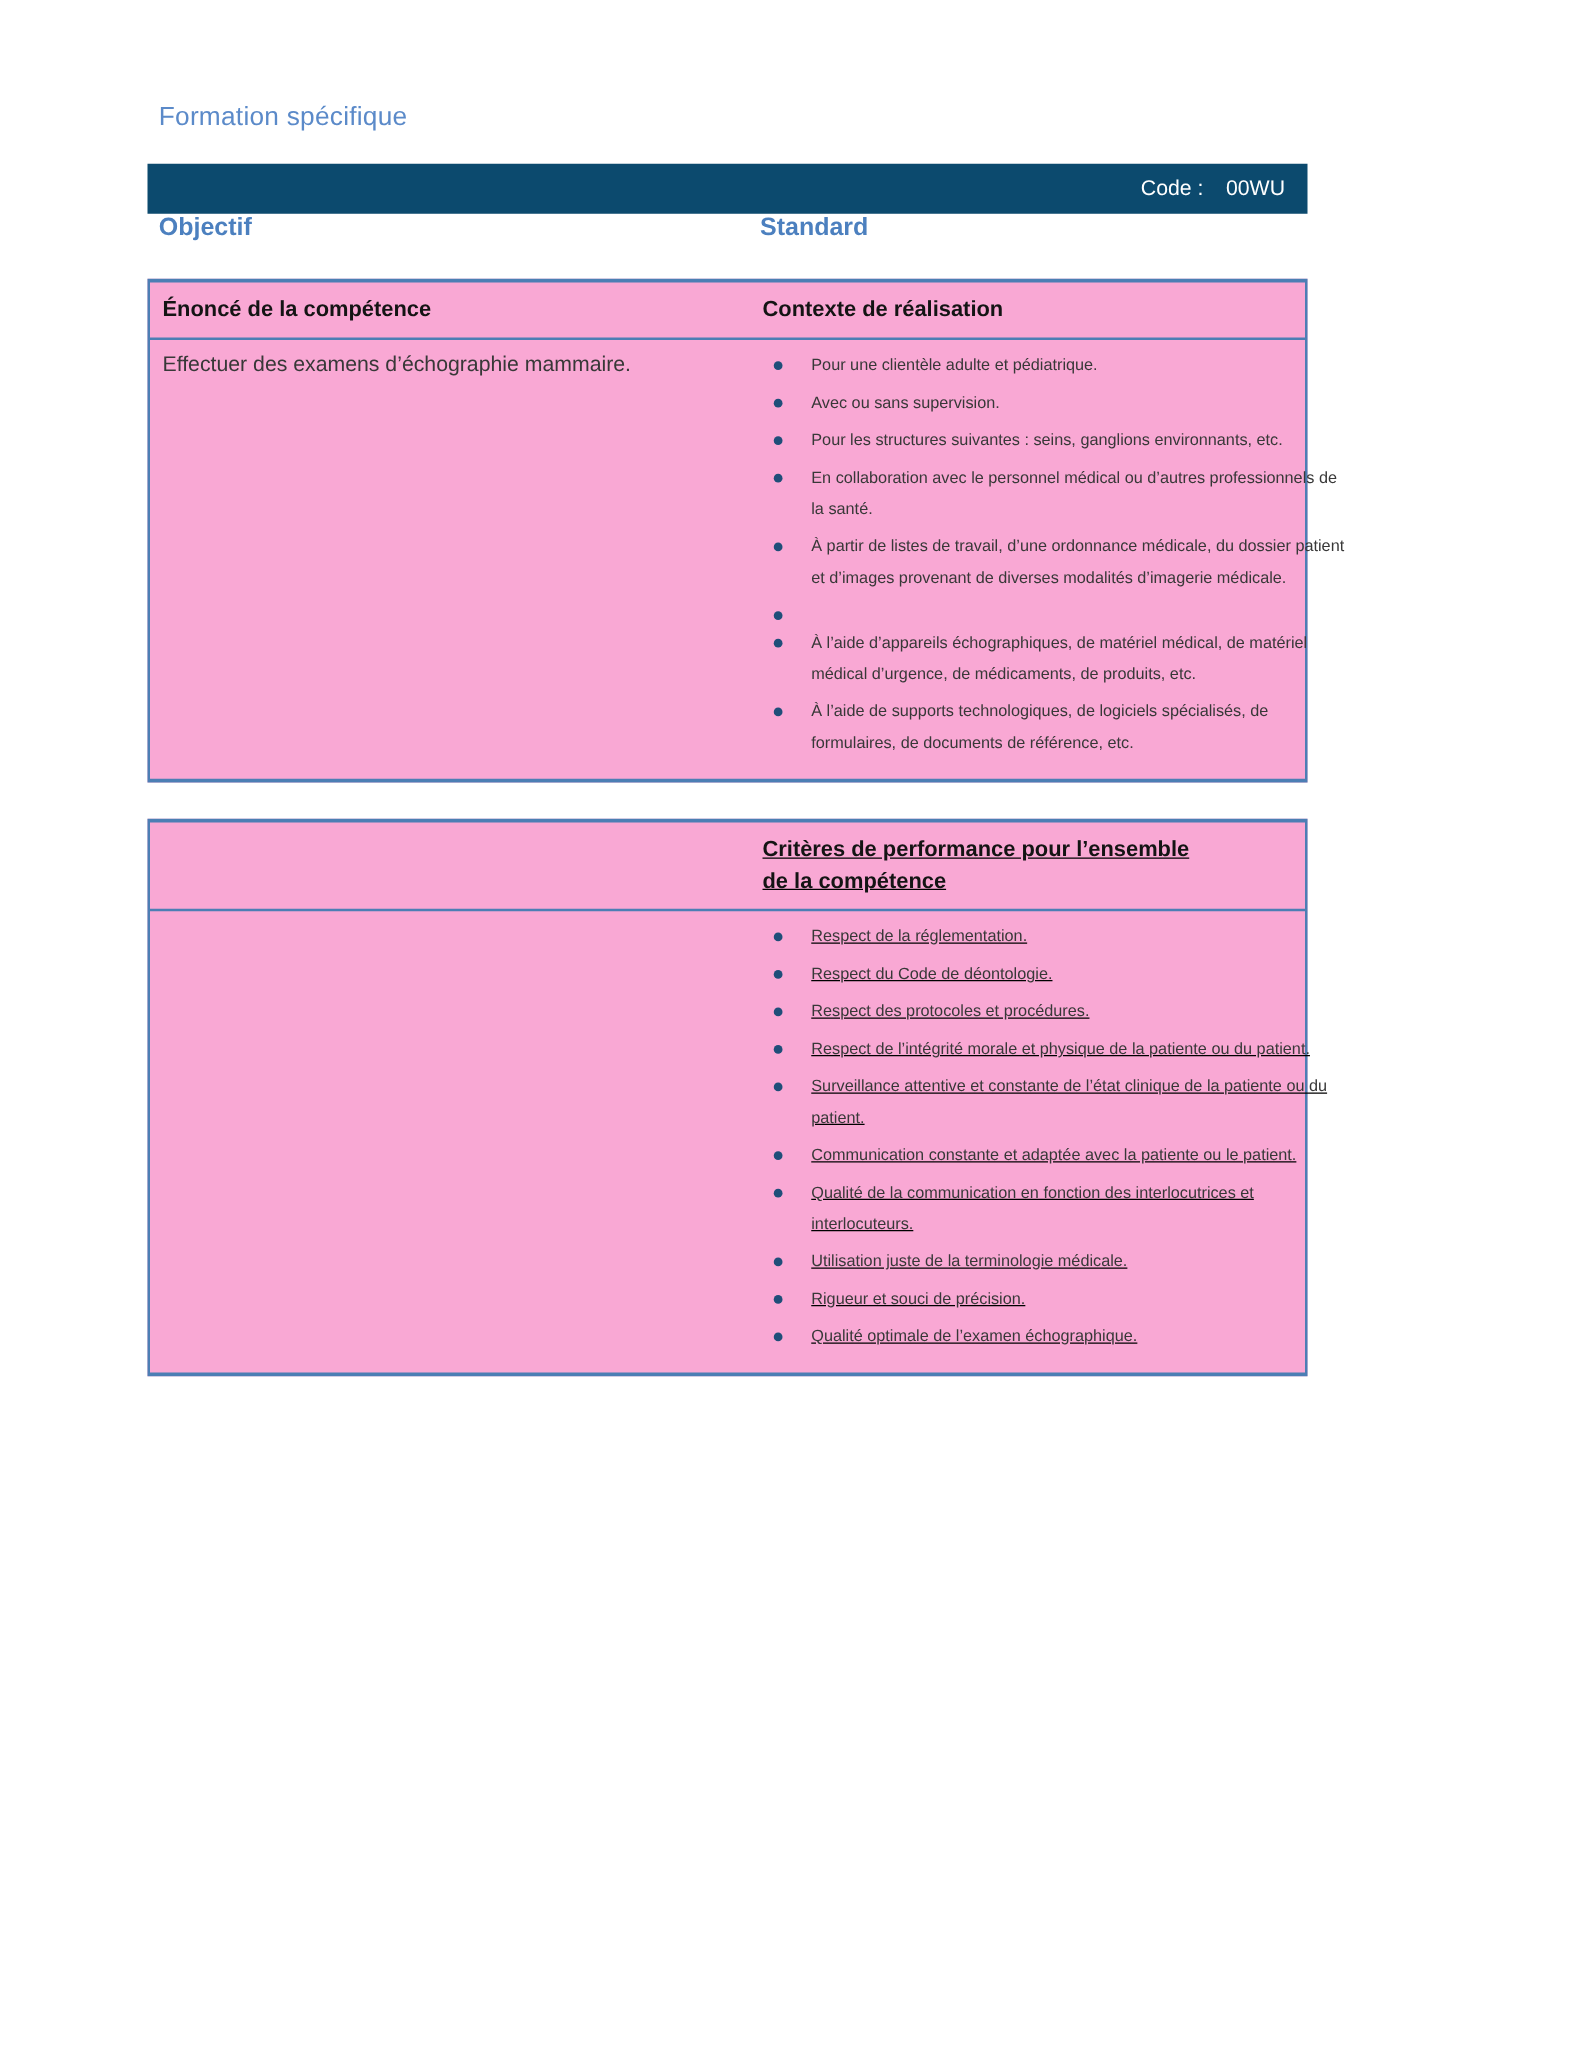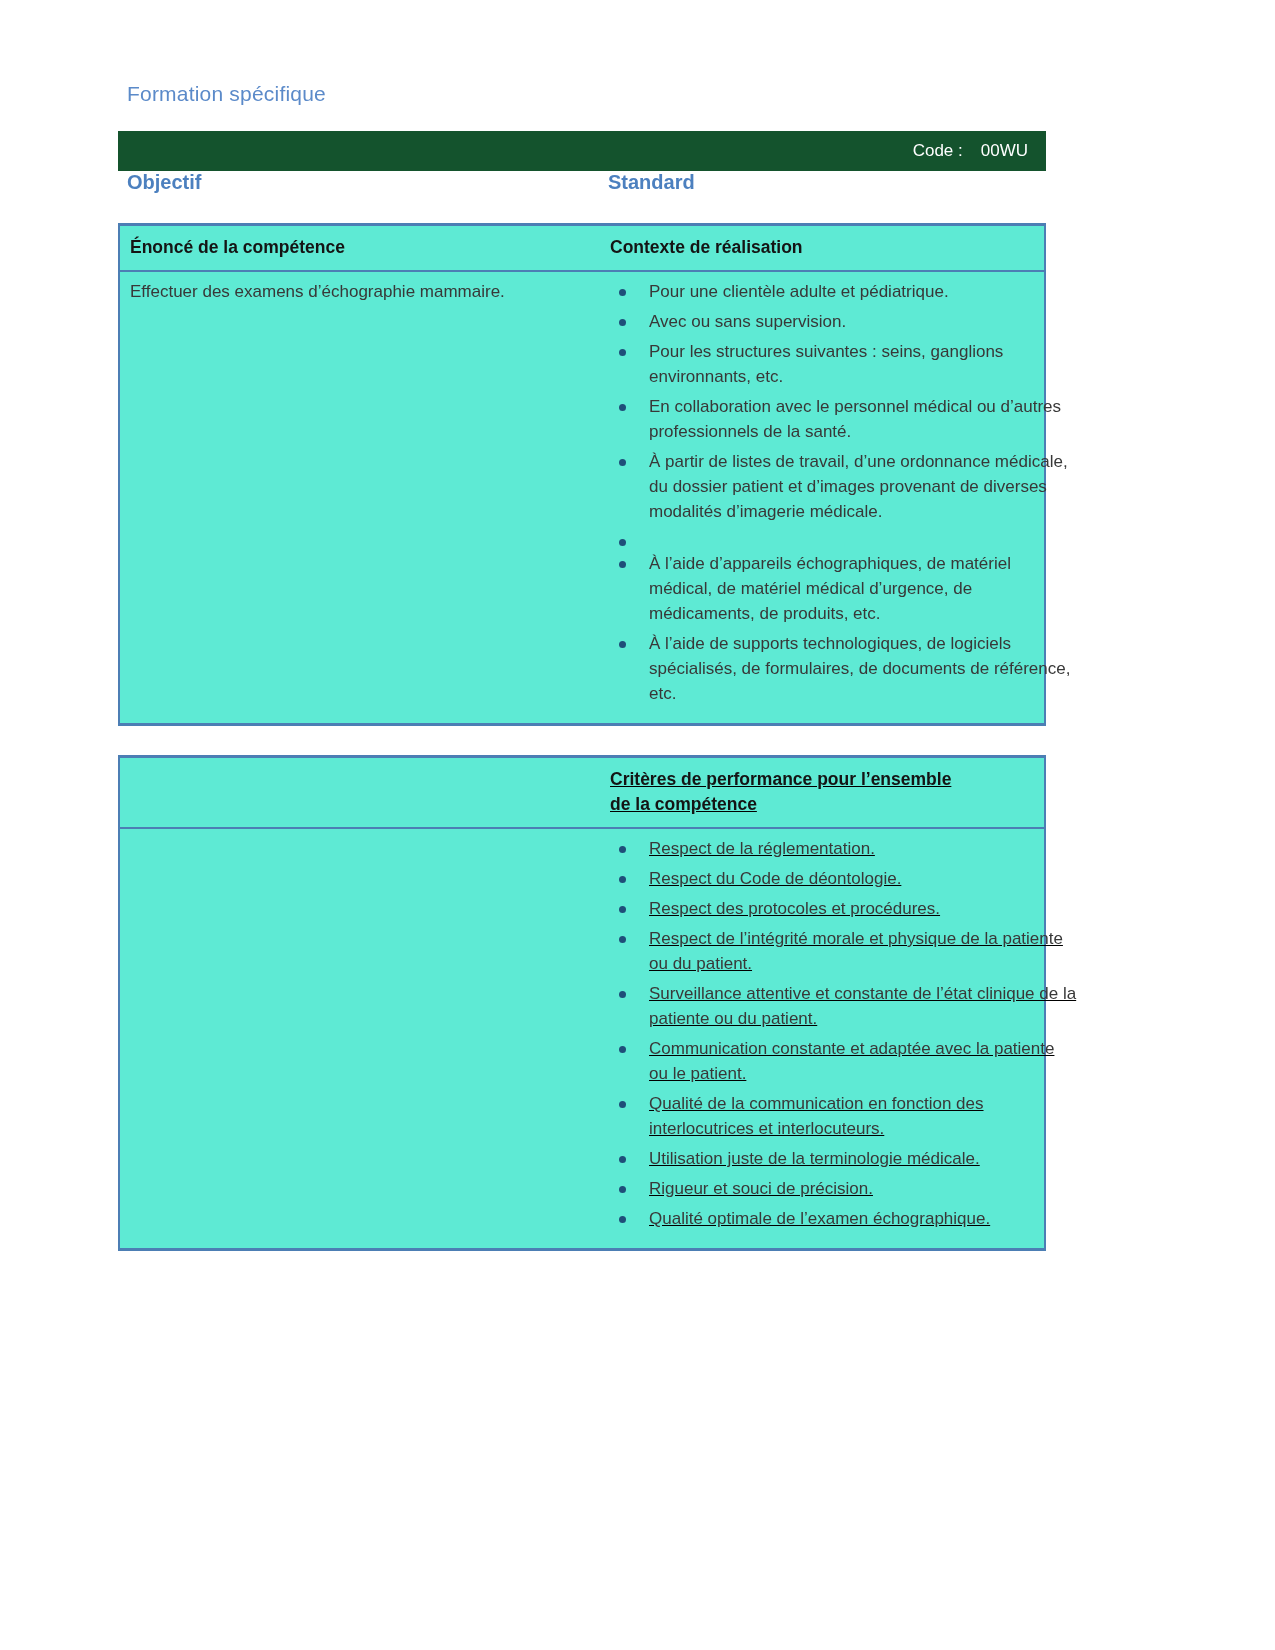--- a/index.html
+++ b/index.html
@@ -18,21 +18,21 @@
   .eyebrow{
     margin-top:70px;
     padding-left:9px;
     font-size:21px;
     color:#5b8ac9;
     letter-spacing:.2px;
   }
   .code-bar{
     margin-top:25px;
     height:40px;
-    background:#14532d;
+    background:#0c4a6e;
     color:#ffffff;
     display:flex;
     justify-content:flex-end;
     align-items:center;
     padding-right:18px;
     box-sizing:border-box;
     font-size:17px;
   }
   .code-bar .code-value{margin-left:18px;}
   .col-headings{
@@ -42,21 +42,21 @@
     font-size:20px;
     color:#4c80bf;
   }
   .col-headings .h-left{width:478px;padding-left:9px;box-sizing:border-box;}
   .col-headings .h-right{padding-left:12px;}
   .comp-table{
     margin-top:29px;
     border:2px solid #4c7eb4;
     border-top-width:3px;
     border-bottom-width:3px;
-    background:#5eead4;
+    background:#f9a8d4;
   }
   .comp-table.second{text-decoration:underline;}
   .t-row{display:flex;}
   .t-row.header{
     border-bottom:2px solid #4c7eb4;
     font-weight:bold;
     font-size:17.5px;
     line-height:25px;
     color:#141414;
     padding:9px 0 10px 0;
@@ -87,21 +87,21 @@
   .dot{
     flex:none;
     width:7px;height:7px;
     border-radius:50%;
     background:#1f4e79;
     margin:10px 0 0 9px;
   }
   .btxt{
     margin-left:23px;
     width:428px;
-    font-size:17px;
+    font-size:13px;
     line-height:25px;
     color:#383838;
   }
 </style>
 </head>
 <body>
 
 <div class="page">
   <div class="content">
 

